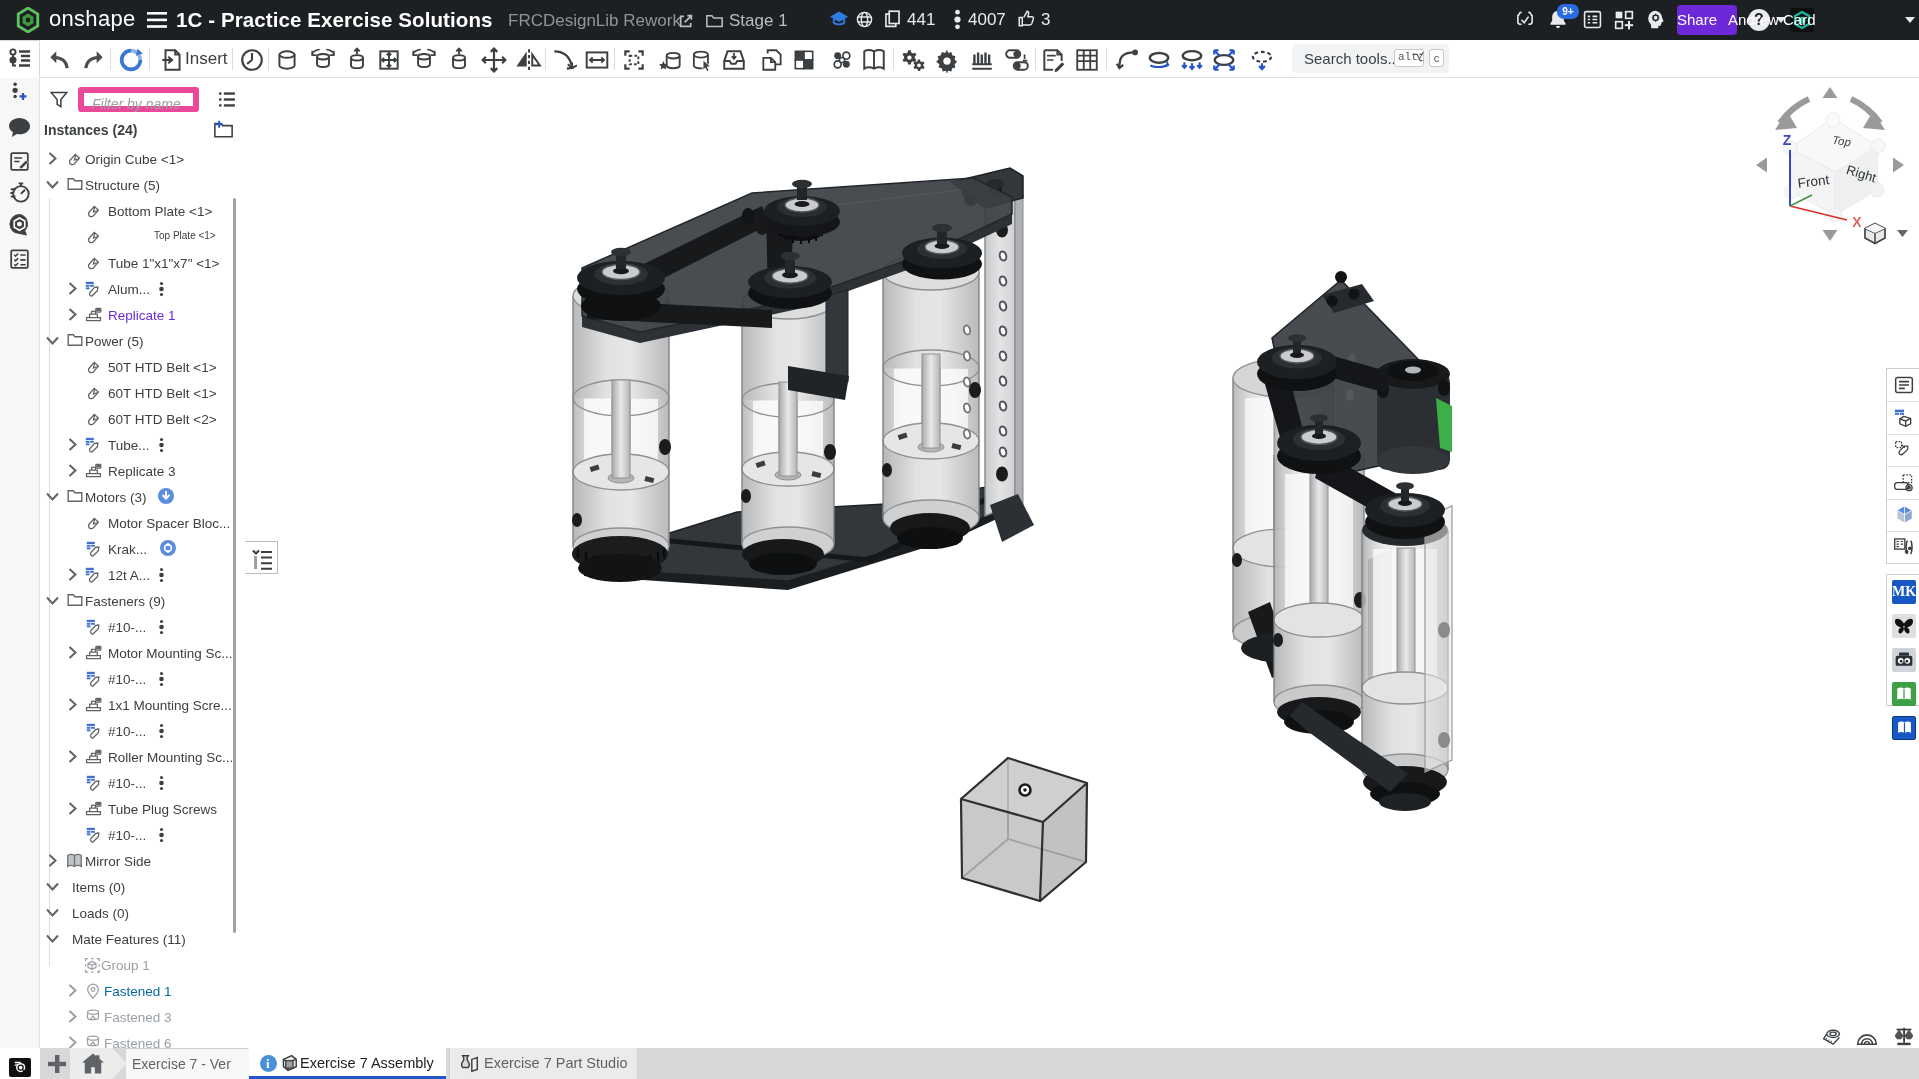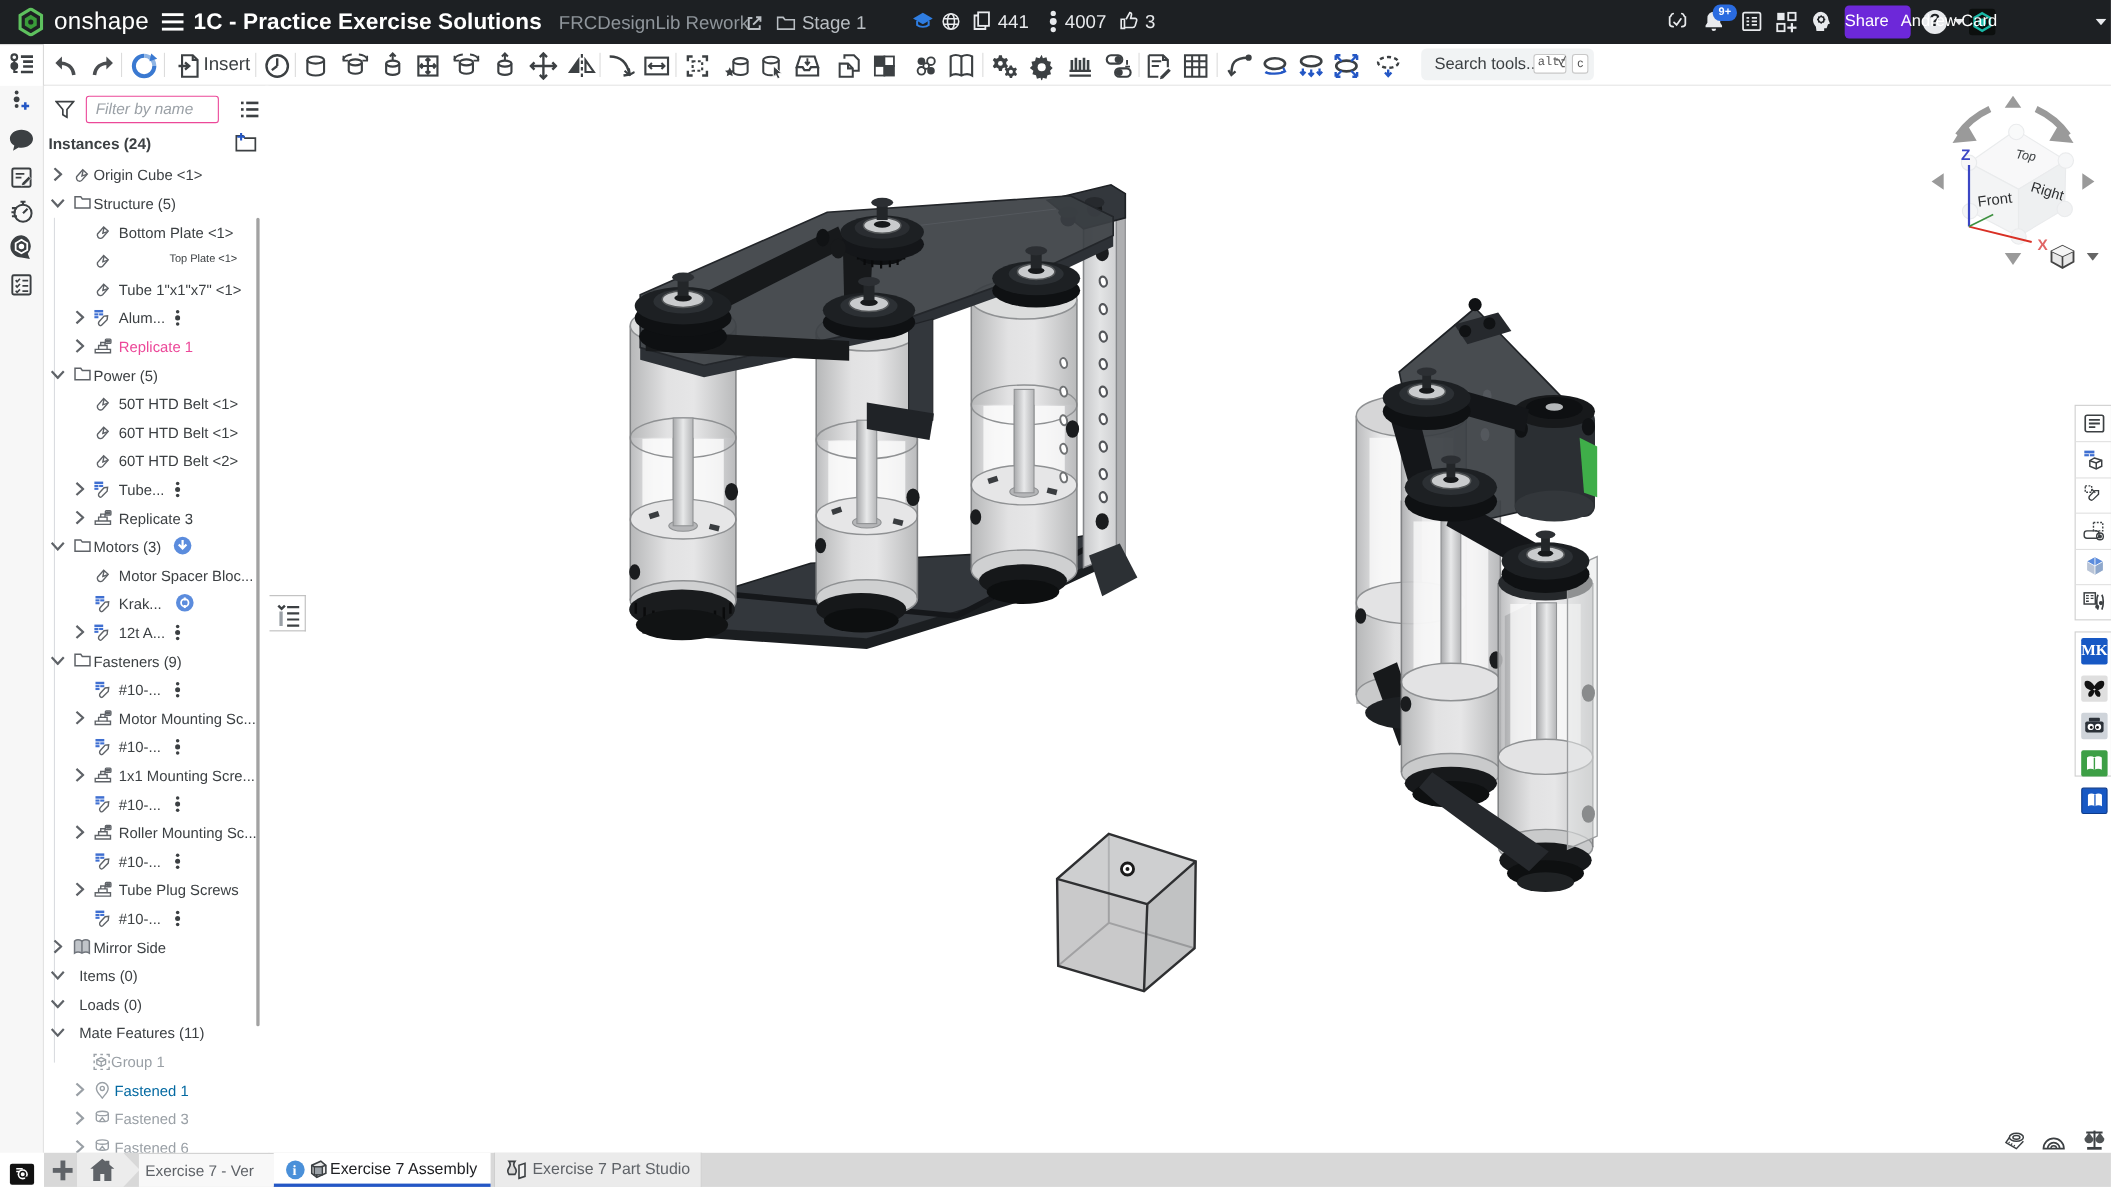--- a/index.html
+++ b/index.html
@@ -451,21 +451,21 @@
       <path d="M6 7 l1.5 1.7 L10.5 5.6 M6 12.5 l1.5 1.7 L10.5 11 M6 18 l1.5 1.7 L10.5 16.6" stroke-width="1.7"></path>
       <path d="M13 7.5 h6 M13 13 h6 M13 18.5 h6" stroke-width="1.8"></path>
   </svg>
 </div>
 
 <div id="panel">
 
   <svg class="abs" style="left:9px;top:13px" width="18" height="17" viewBox="0 0 24 22" fill="none" stroke="#3c4043" stroke-width="2">
     <path d="M1.5 1.5 h21 L14.5 11 v9.5 l-5-3 V11 Z"></path>
   </svg>
-  <div class="abs" style="left:37px;top:9px;width:121px;height:25px;border:1px solid #ec4899;border-radius:3px;background:#fff;">
+  <div class="abs" style="left:37px;top:9px;width:121px;height:25px;border:6px solid #ec4899;border-radius:3px;background:#fff;">
     <span style="position:absolute;left:8px;top:3px;font-style:italic;color:#9aa0a6;font-size:14px;">Filter by name</span>
   </div>
   <svg class="abs" style="left:176px;top:12px" width="20" height="19" viewBox="0 0 24 24" fill="#3c4043">
     <rect x="2" y="3" width="3" height="3"></rect>
       <rect x="8" y="3" width="14" height="3"></rect>
     <rect x="2" y="10.5" width="3" height="3"></rect>
       <rect x="8" y="10.5" width="14" height="3"></rect>
     <rect x="2" y="18" width="3" height="3"></rect>
       <rect x="8" y="18" width="14" height="3"></rect>
   </svg>
@@ -528,21 +528,21 @@
         <path d="M1.5 1 L7.5 6.5 L1.5 12" fill="none" stroke="#5f6368" stroke-width="2"></path>
       </svg>
   <svg class="abs" style="left:44px;top:171px" width="17" height="15" viewBox="0 0 22 19" fill="none" stroke="#5f6368" stroke-width="1.6">
         <path d="M2 17.5 v-4 h18 v4 Z"></path>
         <path d="M6 13.5 V9 h10 v4.5"></path>
         <path d="M8.5 9 V5.5 h5 V9"></path>
         <rect x="14" y="1.5" width="6.5" height="5" rx="1"></rect>
         <circle cx="16.2" cy="3.8" r="1" fill="#5f6368"></circle>
         <circle cx="18.4" cy="3.8" r="1" fill="#5f6368"></circle>
       </svg>
-  <div class="abs" style="left:67px;top:172px;font-size:13.5px;color:#ec4899;white-space:nowrap;">Replicate 1</div>
+  <div class="abs" style="left:67px;top:172px;font-size:13.5px;color:#6d28d9;white-space:nowrap;">Replicate 1</div>
   <svg class="abs" style="left:5px;top:200px" width="13" height="9" viewBox="0 0 13 9">
         <path d="M1 1.5 L6.5 7.5 L12 1.5" fill="none" stroke="#5f6368" stroke-width="2"></path>
       </svg>
   <svg class="abs" style="left:26px;top:197px" width="16" height="14" viewBox="0 0 20 17" fill="none" stroke="#5f6368" stroke-width="1.7">
         <path d="M1.5 2 h6.5 l1.8 2.5 h8.7 v10.5 h-17 Z"></path>
       </svg>
   <div class="abs" style="left:44px;top:198px;font-size:13.5px;color:#3c4043;white-space:nowrap;">Power (5)</div>
   <svg class="abs" style="left:45px;top:223px" width="15" height="15" viewBox="0 0 20 20" fill="none" stroke="#5f6368" stroke-width="1.7">
         <path d="M3.5 13 L11 4.5 L16.5 9.5 L10 17 C8 19 5 18.5 4 16.5 C3.2 15 3.2 14 3.5 13 Z"></path>
         <path d="M11.5 5 L10 12 L16 10"></path>

